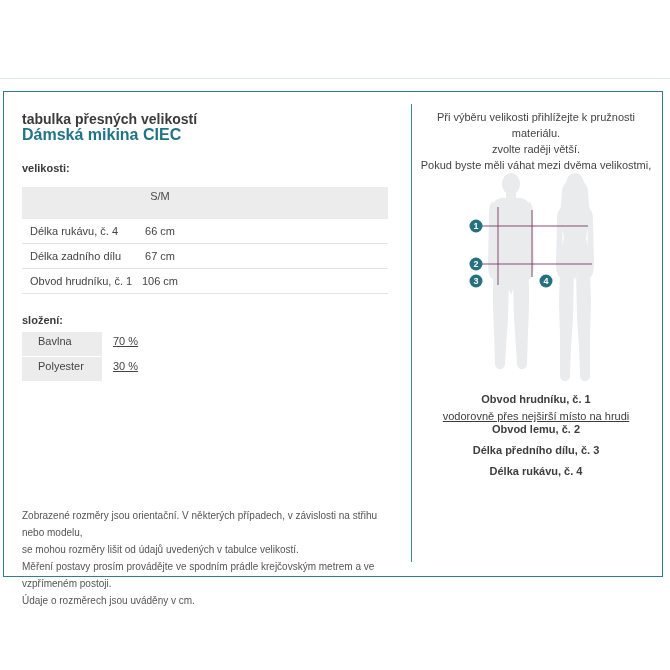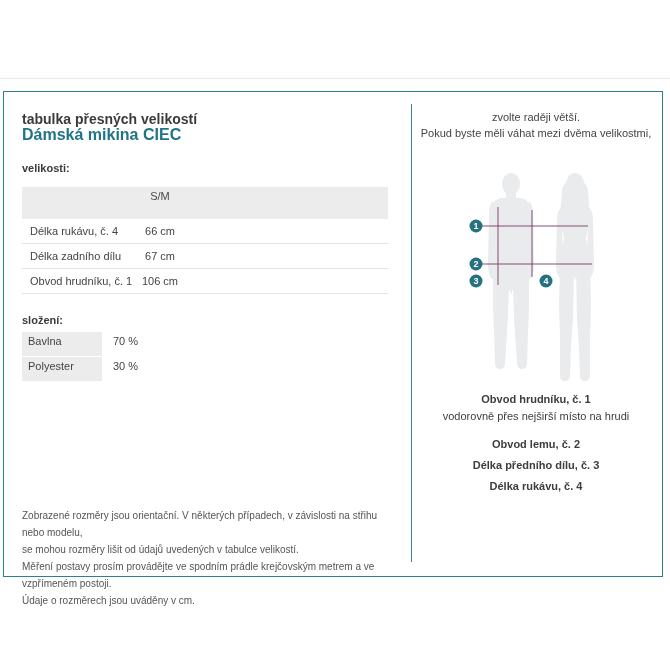--- a/index.html
+++ b/index.html
@@ -30,37 +30,37 @@
   .size-table{position:absolute;left:18px;top:95px;width:366px;font-size:11px;color:#444;}
   .thead{height:32px;background:var(--cellbg);position:relative;}
   .size-col{position:absolute;left:105px;width:66px;text-align:center;line-height:19px;color:#4a4a4a;}
   .trow{height:25px;border-bottom:1px solid #e4e4e4;position:relative;}
   .tlabel{position:absolute;left:8px;line-height:25px;}
   .tval{position:absolute;left:105px;width:66px;text-align:center;line-height:25px;}
 
   .comp-row{position:absolute;left:18px;width:200px;height:18px;font-size:11px;color:#444;}
   .comp-row.r0{top:240px;}
   .comp-row.r1{top:265px;}
-  .comp-material{position:absolute;left:0;width:80px;height:24px;line-height:18px;background:var(--cellbg);padding-left:6px;}
-  .comp-percent{position:absolute;left:91px;line-height:18px;}
+  .comp-material{position:absolute;left:0;width:80px;height:24px;line-height:18px;background:var(--cellbg);padding-left:16px;}
+  .comp-percent{position:absolute;left:91px;line-height:18px;text-decoration:underline;}
 
   .disclaimer{position:absolute;left:18px;top:415px;width:375px;font-size:10px;color:#555;line-height:17px;}
 
   
   .right-note{position:absolute;left:412px;top:17px;width:240px;text-align:center;font-size:11px;color:#444;line-height:16px;}
 
   .figure-svg{position:absolute;left:451px;top:76px;width:190px;height:226px;}
   .sil{fill:var(--silhouette);}
   .mline{stroke:var(--measure);stroke-width:1;fill:none;opacity:0.9;}
   .marker-dot{fill:var(--marker);}
   .marker-num{fill:#ffffff;font-size:9px;font-weight:bold;font-family:"Liberation Sans","DejaVu Sans",sans-serif;text-anchor:middle;}
 
   .measure-labels{position:absolute;left:412px;top:301px;width:240px;text-align:center;font-size:11px;color:#3d3d3d;}
   .measure-labels .ml{font-weight:bold;margin-bottom:8px;line-height:13px;}
-  .measure-labels .ml.sub{font-weight:normal;margin-top:-4px;margin-bottom:15px;}
+  .measure-labels .ml.sub{font-weight:normal;margin-top:-4px;margin-bottom:0;text-decoration:underline;}
 </style>
 </head>
 <body>
 
 <div class="top-rule"></div>
 
 <div class="panel">
   <div class="v-divider"></div>
 
   <div class="eyebrow">tabulka přesných velikostí</div>
@@ -97,20 +97,21 @@
   </div>
 
   <div class="disclaimer">
     <div>Zobrazené rozměry jsou orientační. V některých případech, v závislosti na střihu nebo modelu,</div>
     <div>se mohou rozměry lišit od údajů uvedených v tabulce velikostí.</div>
     <div>Měření postavy prosím provádějte ve spodním prádle krejčovským metrem a ve vzpřímeném postoji.</div>
     <div>Údaje o rozměrech jsou uváděny v cm.</div>
   </div>
 
   <div class="right-note">
+    <div>Při výběru velikosti přihlížejte k pružnosti materiálu.</div>
     <div>zvolte raději větší.</div>
     <div>Pokud byste měli váhat mezi dvěma velikostmi,</div>
   </div>
 
   <svg class="figure-svg" viewBox="0 0 190 226">
 
     <g>
       <ellipse class="sil" cx="56" cy="16" rx="9" ry="11"></ellipse>
       <rect class="sil" x="51" y="22" width="10" height="9"></rect>
       <path class="sil" d="M46,30 L66,30 C71,31 74,34 75,39 L76,62 C76,82 75,98 74,112 L73,117 L39,117 L38,112 C37,98 36,82 36,62 L37,39 C38,34 41,31 46,30 Z"></path>

